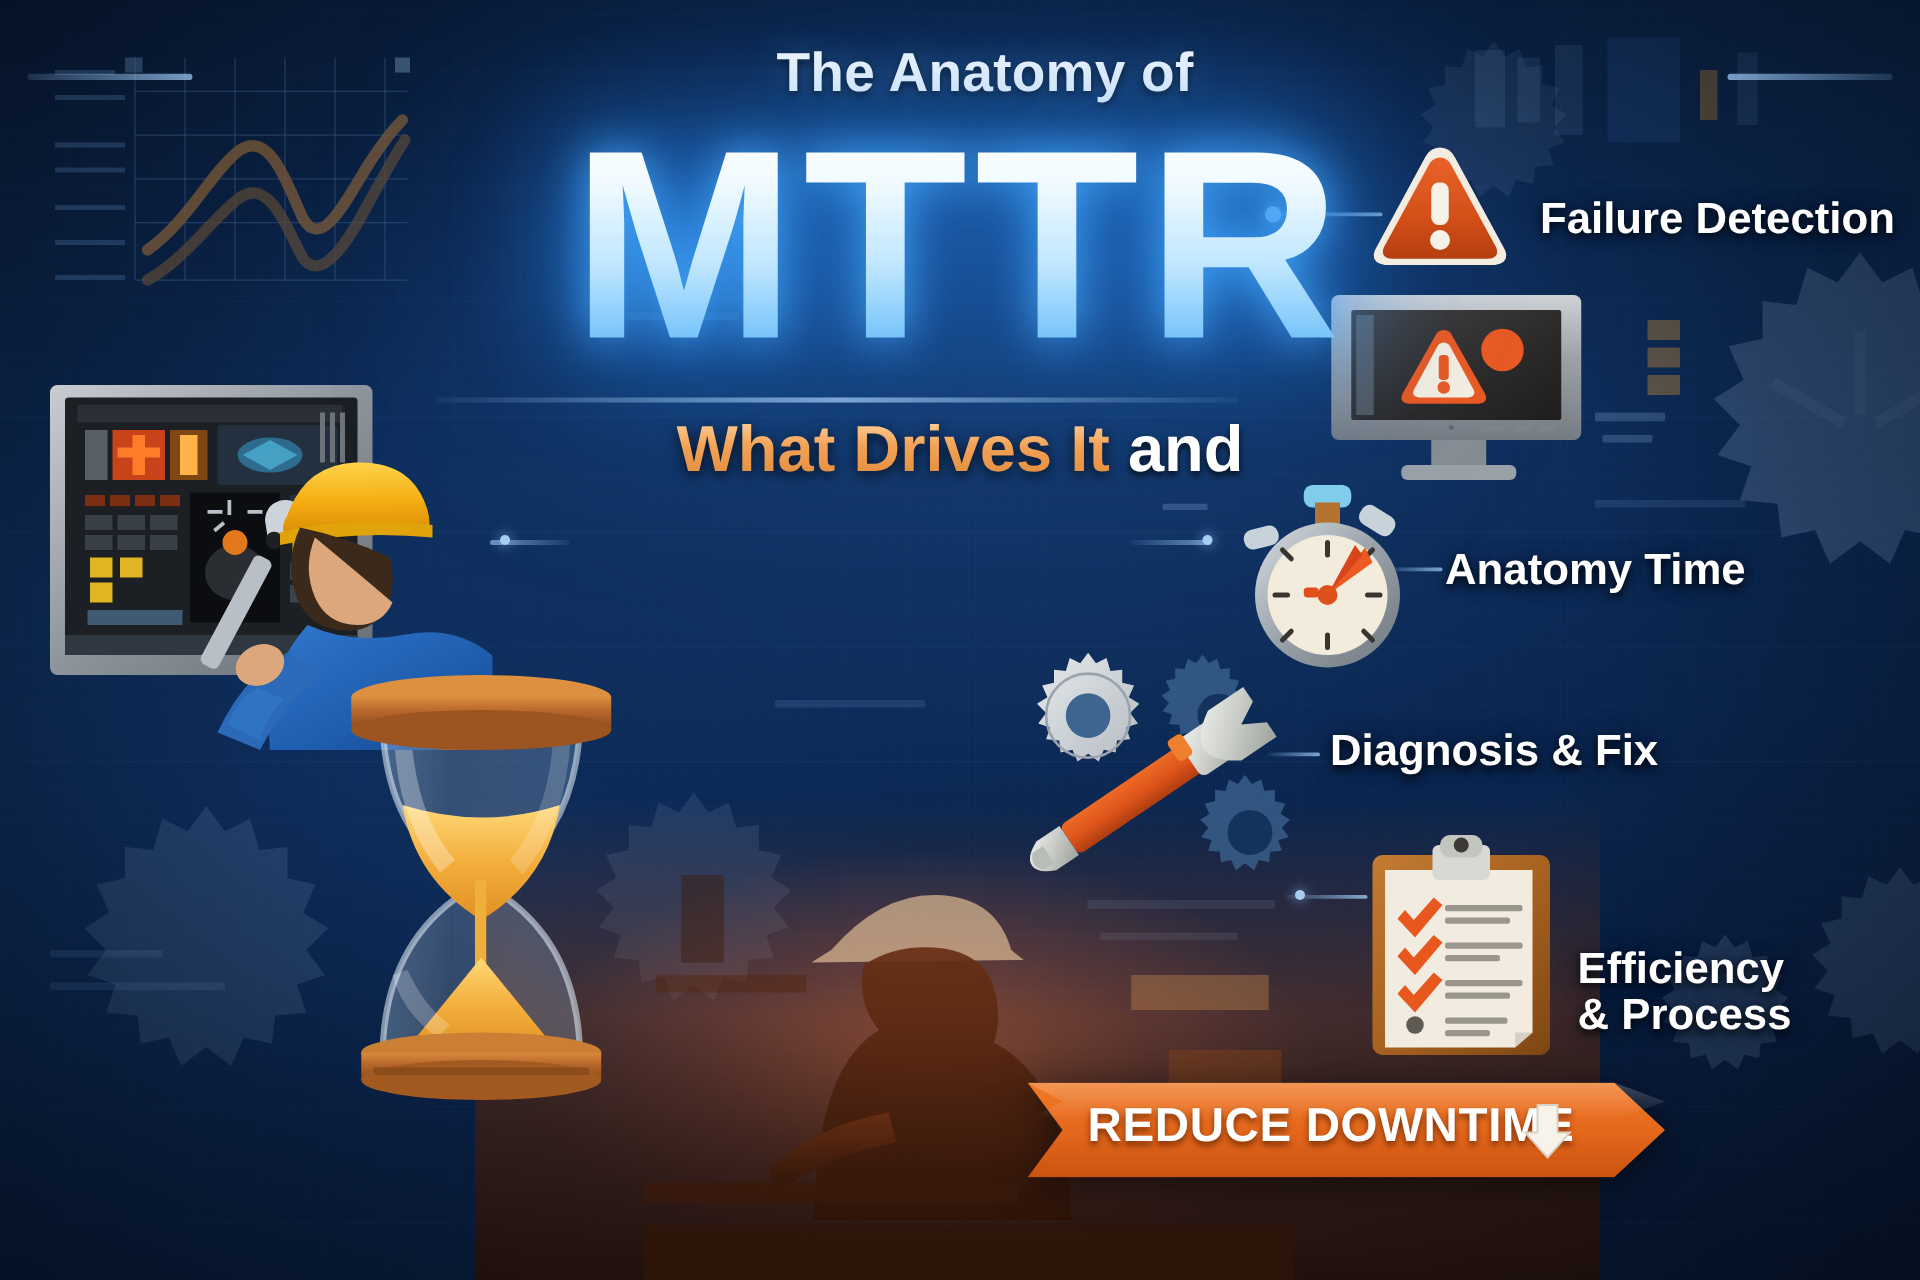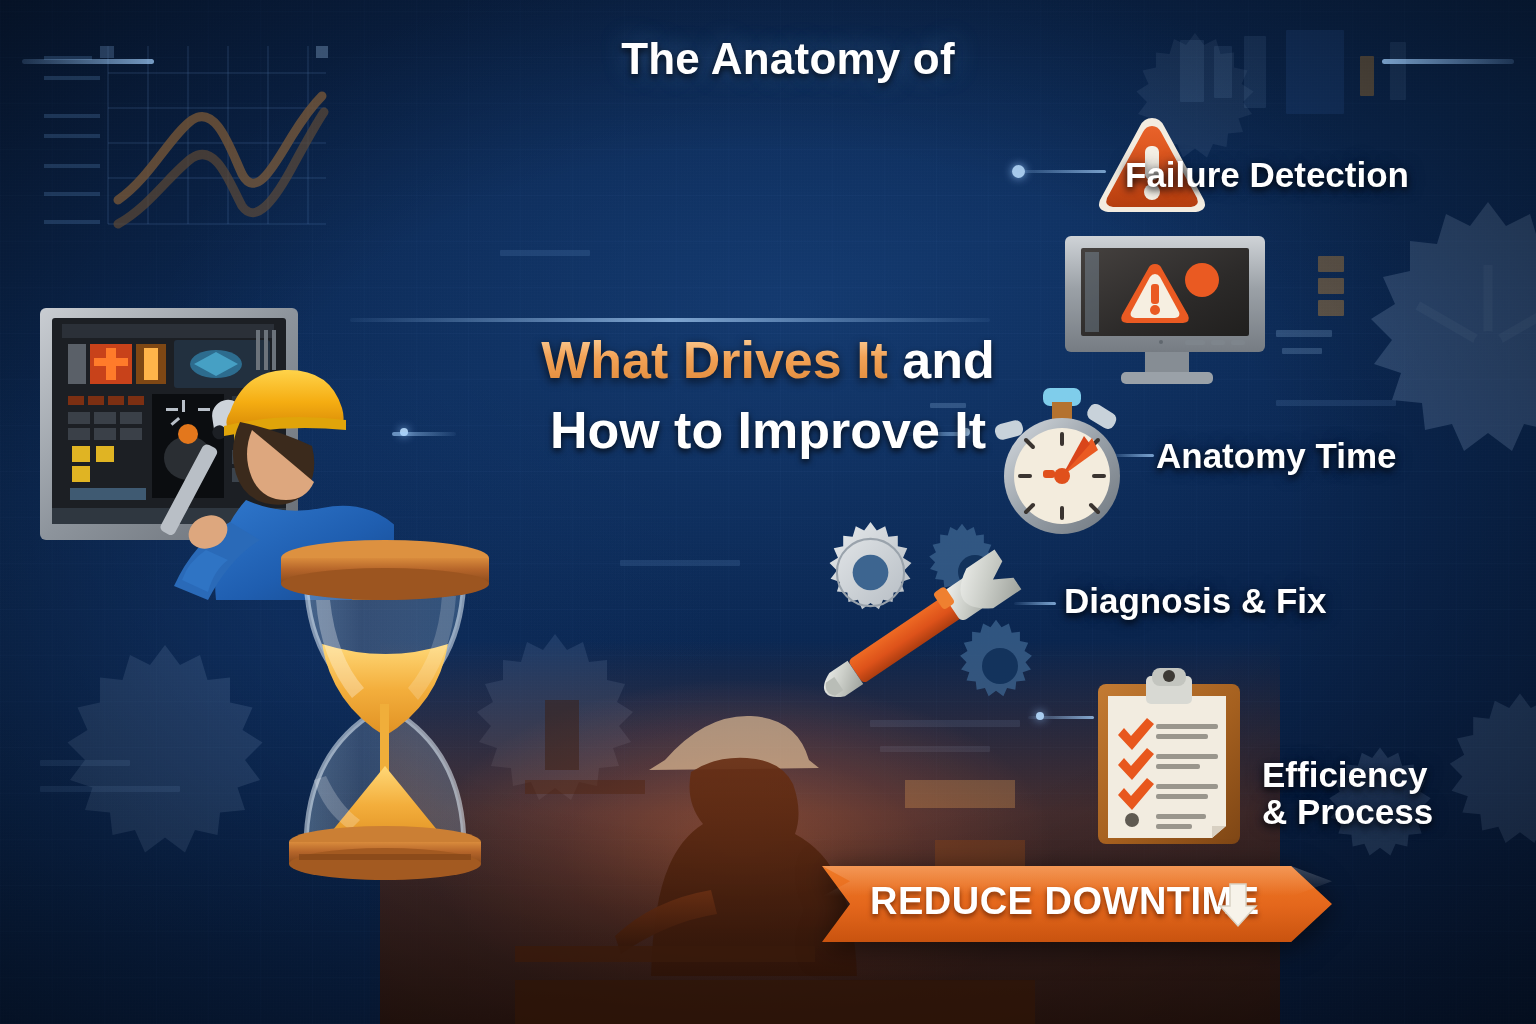--- a/index.html
+++ b/index.html
@@ -227,27 +227,27 @@
     </svg>
   </div>
   <div class="warmfloor"></div>
 
   <div class="eyebrow">
     <span class="rule l"></span>
     <span class="txt">The Anatomy of</span>
     <span class="rule r"></span>
   </div>
 
+  <div class="mttr">
+    <span class="txt">MTTR</span>
+  </div>
   <div class="underline"></div>
 
   <div class="sub1">
     <span class="sub-accent">What Drives It</span><span class="sub-white"> and</span>
-  </div>
-  <div class="sub2">
-    <span class="sub-white">How to Improve It</span>
   </div>
   <div class="sub-rule" style="left:392px;width:64px;transform:scaleX(-1);"></div>
   <div class="sub-rule" style="left:905px;width:64px;"></div>
   <div class="dot sm" style="left:400px;top:428px;"></div>
   <div class="dot sm" style="left:962px;top:428px;"></div>
   <div class="hud br" style="left:930px;top:403px;width:36px;height:5px;"></div>
 
   <div class="art" style="left:34px;top:300px;">
     <svg width="360" height="300" viewBox="0 0 360 300">
       <defs>
@@ -403,21 +403,21 @@
             <stop offset="60%" stop-color="#d44f18"></stop>
             <stop offset="100%" stop-color="#b43e10"></stop>
         </linearGradient>
       </defs>
       <path d="M62 6 q8 0 12 8 l40 74 q4 10 -8 12 l-88 0 q-12 -2 -8 -12 l40 -74 q4 -8 12 -8 z" fill="#f3ece0"></path>
       <path d="M62 14 q6 0 9 6 l36 66 q3 8 -6 9 l-78 0 q-9 -1 -6 -9 l36 -66 q3 -6 9 -6 z" fill="url(#warn)"></path>
       <rect x="55" y="34" width="14" height="34" rx="6" fill="#f6f1e6"></rect>
       <circle cx="62" cy="80" r="8" fill="#f6f1e6"></circle>
     </svg>
   </div>
-  <div class="flabel" style="left:1125px;top:156px;">Failure Detection</div>
+  <div class="flabel" style="left:1232px;top:156px;">Failure Detection</div>
 
   <div class="art" style="left:1055px;top:228px;z-index:28;">
     <svg width="230" height="168" viewBox="0 0 230 168">
       <defs>
         <linearGradient id="mframe" x1="0" y1="0" x2="0" y2="1">
           <stop offset="0%" stop-color="#cfd3d7"></stop>
             <stop offset="45%" stop-color="#9ba1a7"></stop>
             <stop offset="100%" stop-color="#767c83"></stop>
         </linearGradient>
         <linearGradient id="mscreen" x1="0" y1="0" x2="1" y2="1">

